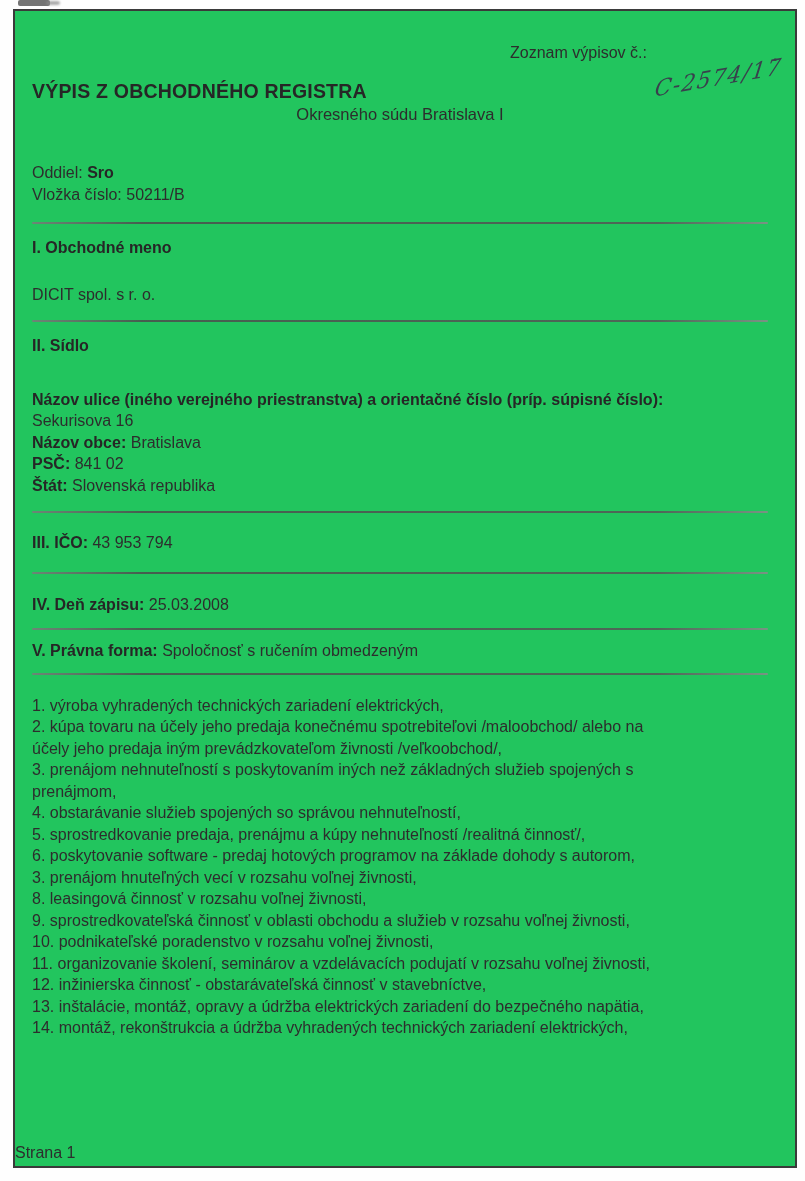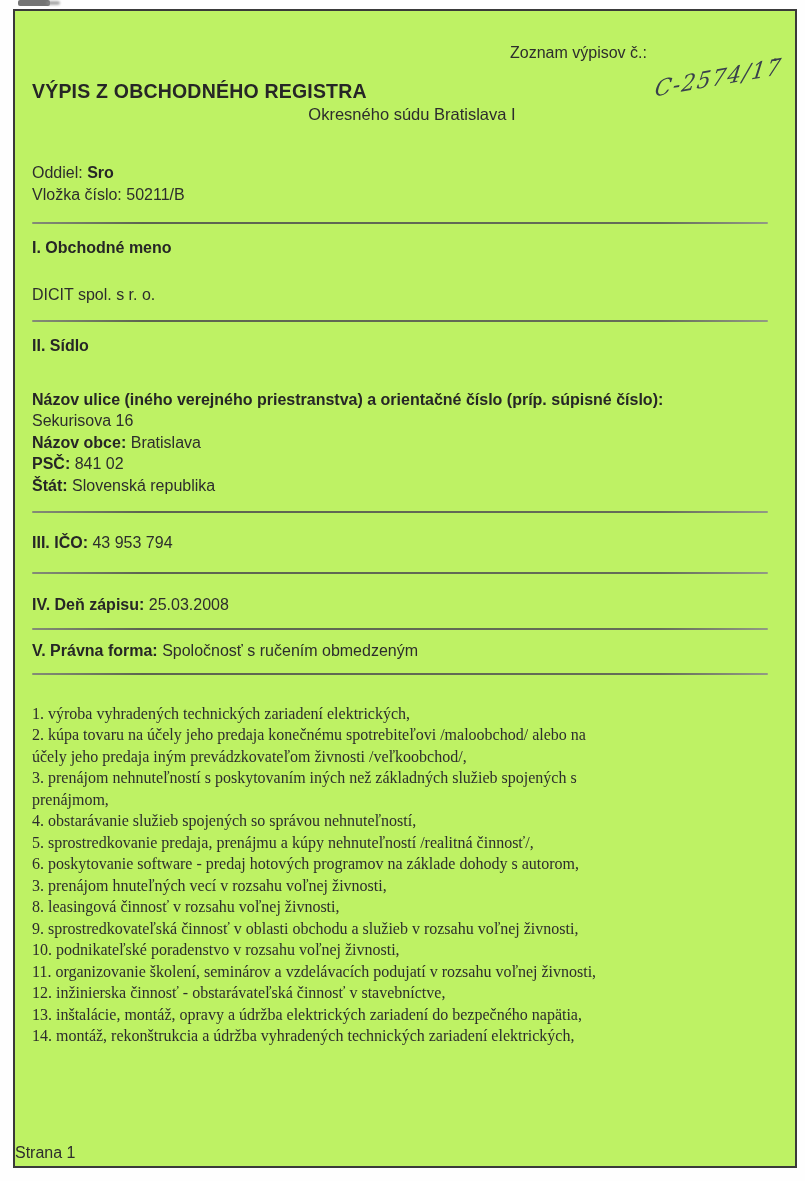--- a/index.html
+++ b/index.html
@@ -4,34 +4,34 @@
 <style>
   html,body{margin:0;padding:0;}
   body{
     width:805px;height:1181px;position:relative;background:#fefefe;
     font-family:"Liberation Sans","DejaVu Sans",sans-serif;
     color:#2d2d2d;overflow:hidden;
     -webkit-font-smoothing:antialiased;
   }
   .sheet{
     position:absolute;left:13px;top:9px;width:784px;height:1159px;
-    box-sizing:border-box;border:2px solid #3a3a3a;background:#bef264;padding-left:16px;
+    box-sizing:border-box;border:2px solid #3a3a3a;background:#22c55e;padding-left:16px;
   }
   .content{
     position:absolute;left:17px;top:0;width:736px;
     font-size:16px;line-height:21.5px;
   }
   .top-area{position:relative;height:151px;}
   .zoznam{position:absolute;left:478px;top:31px;white-space:nowrap;}
   .stray-dot{position:absolute;left:741px;top:34px;font-weight:bold;color:#444;}
   .doc-title{
     position:absolute;left:0;top:70px;width:100%;text-align:left;
     font-weight:bold;font-size:19.5px;letter-spacing:.2px;color:#262626;
   }
-  .doc-subtitle{position:absolute;left:12px;top:93px;width:100%;text-align:center;font-size:16.5px;}
+  .doc-subtitle{position:absolute;left:0;top:93px;width:100%;text-align:center;font-size:16.5px;}
   .handwriting{
     position:absolute;left:622px;top:56px;
     font-family:"DejaVu Serif",serif;font-style:italic;
     font-size:22px;letter-spacing:1.5px;color:#39404d;
     transform:rotate(-10deg) skewX(-18deg);white-space:nowrap;
   }
   .para{margin:0;}
   .heading{font-weight:bold;color:#262626;}
   .divider{
     height:2px;background:linear-gradient(to right,#7a7a7a,#4c4c4c 15%,#565656 85%,#8a8a8a);
@@ -105,21 +105,21 @@
 
     <div style="margin-top:20px;"><strong>IV. Deň zápisu:</strong> <span>25.03.2008</span></div>
 
     <div class="divider" style="margin-top:13px;"></div>
 
     <div style="margin-top:10px;"><strong>V. Právna forma:</strong> <span>Spoločnosť s ručením obmedzeným</span></div>
 
     <div class="divider" style="margin-top:11px;"></div>
 
 
-    <div class="list" style="margin-top:28px;font-family:Liberation Serif, serif;">
+    <div class="list" style="margin-top:20px;">
       <p>1. výroba vyhradených technických zariadení elektrických,</p>
       <p>2. kúpa tovaru na účely jeho predaja konečnému spotrebiteľovi /maloobchod/ alebo na
 účely jeho predaja iným prevádzkovateľom živnosti /veľkoobchod/,</p>
       <p>3. prenájom nehnuteľností s poskytovaním iných než základných služieb spojených s
 prenájmom,</p>
       <p>4. obstarávanie služieb spojených so správou nehnuteľností,</p>
       <p>5. sprostredkovanie predaja, prenájmu a kúpy nehnuteľností /realitná činnosť/,</p>
       <p>6. poskytovanie software - predaj hotových programov na základe dohody s autorom,</p>
       <p>3. prenájom hnuteľných vecí v rozsahu voľnej živnosti,</p>
       <p>8. leasingová činnosť v rozsahu voľnej živnosti,</p>

